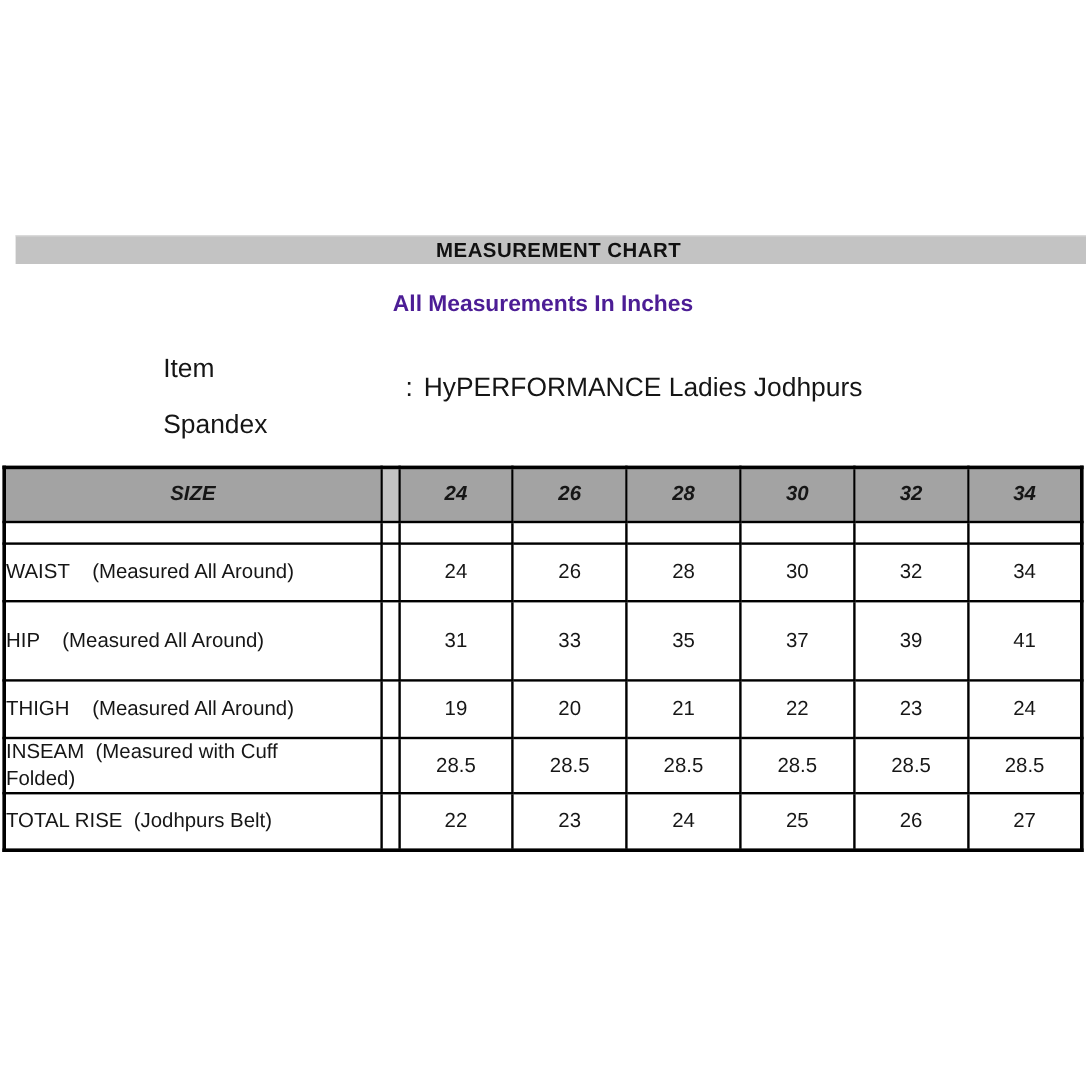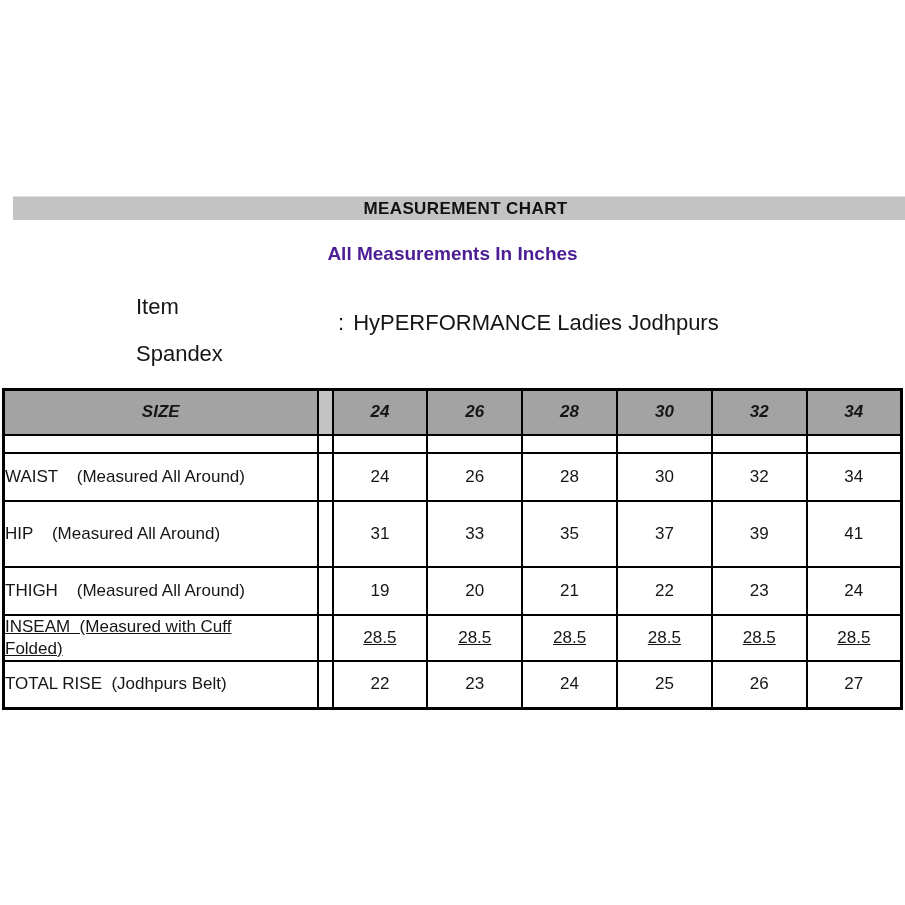--- a/index.html
+++ b/index.html
@@ -49,21 +49,21 @@
     padding:0;vertical-align:middle;
     overflow:hidden;
   }
   col.c-label{width:314px;}
   col.c-spacer{width:15px;}
   tr.r-header{height:45px;}
   tr.r-empty{height:18px;}
   tr.r-waist{height:48px;}
   tr.r-hip{height:66px;}
   tr.r-thigh{height:48px;margin-left:48px;}
-  tr.r-inseam{height:38px;text-decoration:underline;}
+  tr.r-inseam{height:38px;}
   tr.r-total{height:48px;}
 
   td.hdr{background:#a3a3a3;font-weight:bold;font-style:italic;text-align:center;}
   td.hdr-size{font-size:19px;}
   td.hdr-num{font-size:17px;}
   td.label-cell{text-align:left;padding-left:5px;white-space:pre-wrap;line-height:22px;}
   td.num-cell{text-align:center;}
   td.spacer-cell{background:#ffffff;}
   td.spacer-cell.hdr{background:#c3c3c3;}
 </style>

